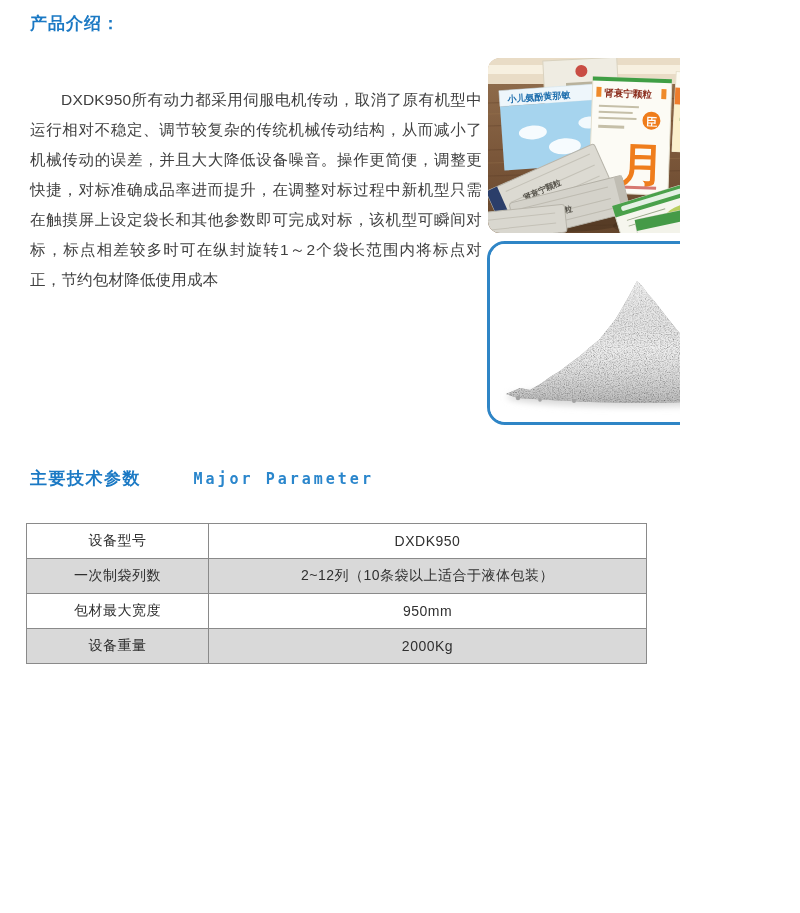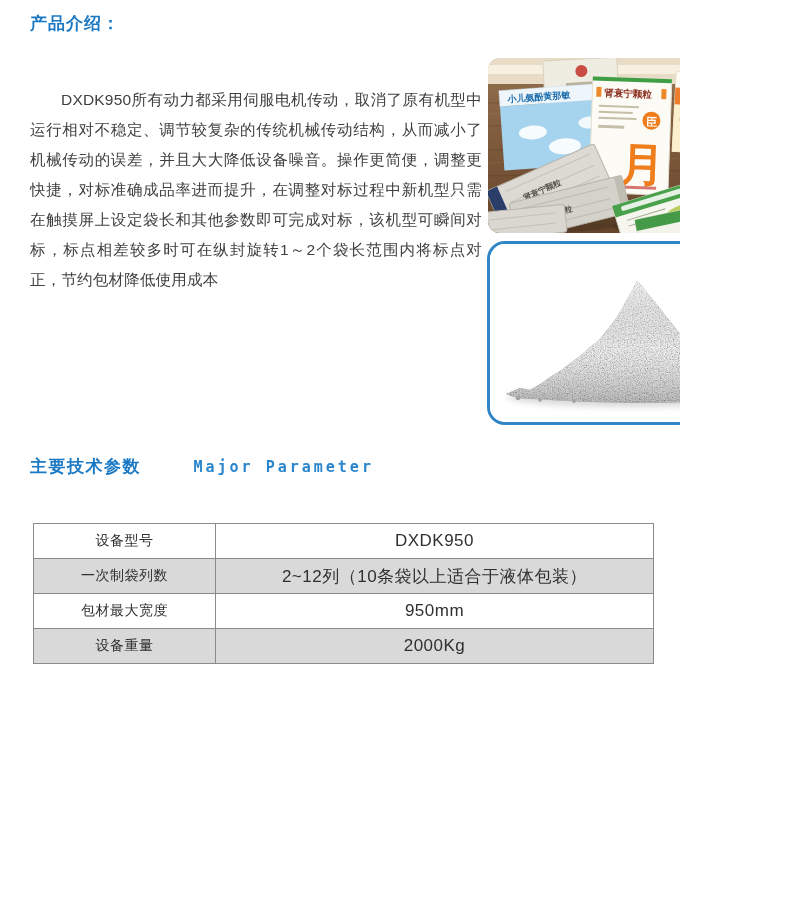--- a/index.html
+++ b/index.html
@@ -20,34 +20,34 @@
   .photo1 {
     position:absolute; left:488px; top:58px; width:287px; height:175px;
     border-radius:12px; overflow:hidden; background:#cbb89d;
   }
   .photo2 {
     position:absolute; left:487px; top:241px; width:292px; height:184px;
     border-radius:18px; border:3px solid #2f85c6; overflow:hidden; background:#ffffff;
   }
   .photo1 svg, .photo2 svg { display:block; width:100%; height:100%; }
 
-  .params-heading { position:absolute; left:30px; top:455px; white-space:nowrap;text-align:right; }
+  .params-heading { position:absolute; left:30px; top:467px; white-space:nowrap;text-align:right; }
   .params-zh { font-size:17px; font-weight:bold; color:#1b79c4; letter-spacing:1.5px; }
   .params-en {
     font-family:"DejaVu Sans Mono","Liberation Mono",monospace;
     font-size:15px; font-weight:bold; color:#2a86cc; letter-spacing:3px; margin-left:48px;
   }
 
   table.spec {
-    position:absolute; left:33px; top:523px; width:621px;
+    position:absolute; left:26px; top:523px; width:621px;
     border-collapse:collapse; table-layout:fixed;
   }
   table.spec td {
     border:1px solid #8a8a8a; height:35px;
-    font-size:17px; color:#303030; text-align:center;
+    font-size:14px; color:#303030; text-align:center;
     padding:2px 6px; letter-spacing:0.5px;
   }
   table.spec td.lbl { width:182px; font-size:14px; }
   table.spec tr:nth-child(even) td { background:#d9d9d9; }
   table.spec tr:nth-child(odd) td { background:#ffffff; }
 </style>
 </head>
 <body>
 
 <div id="page">

